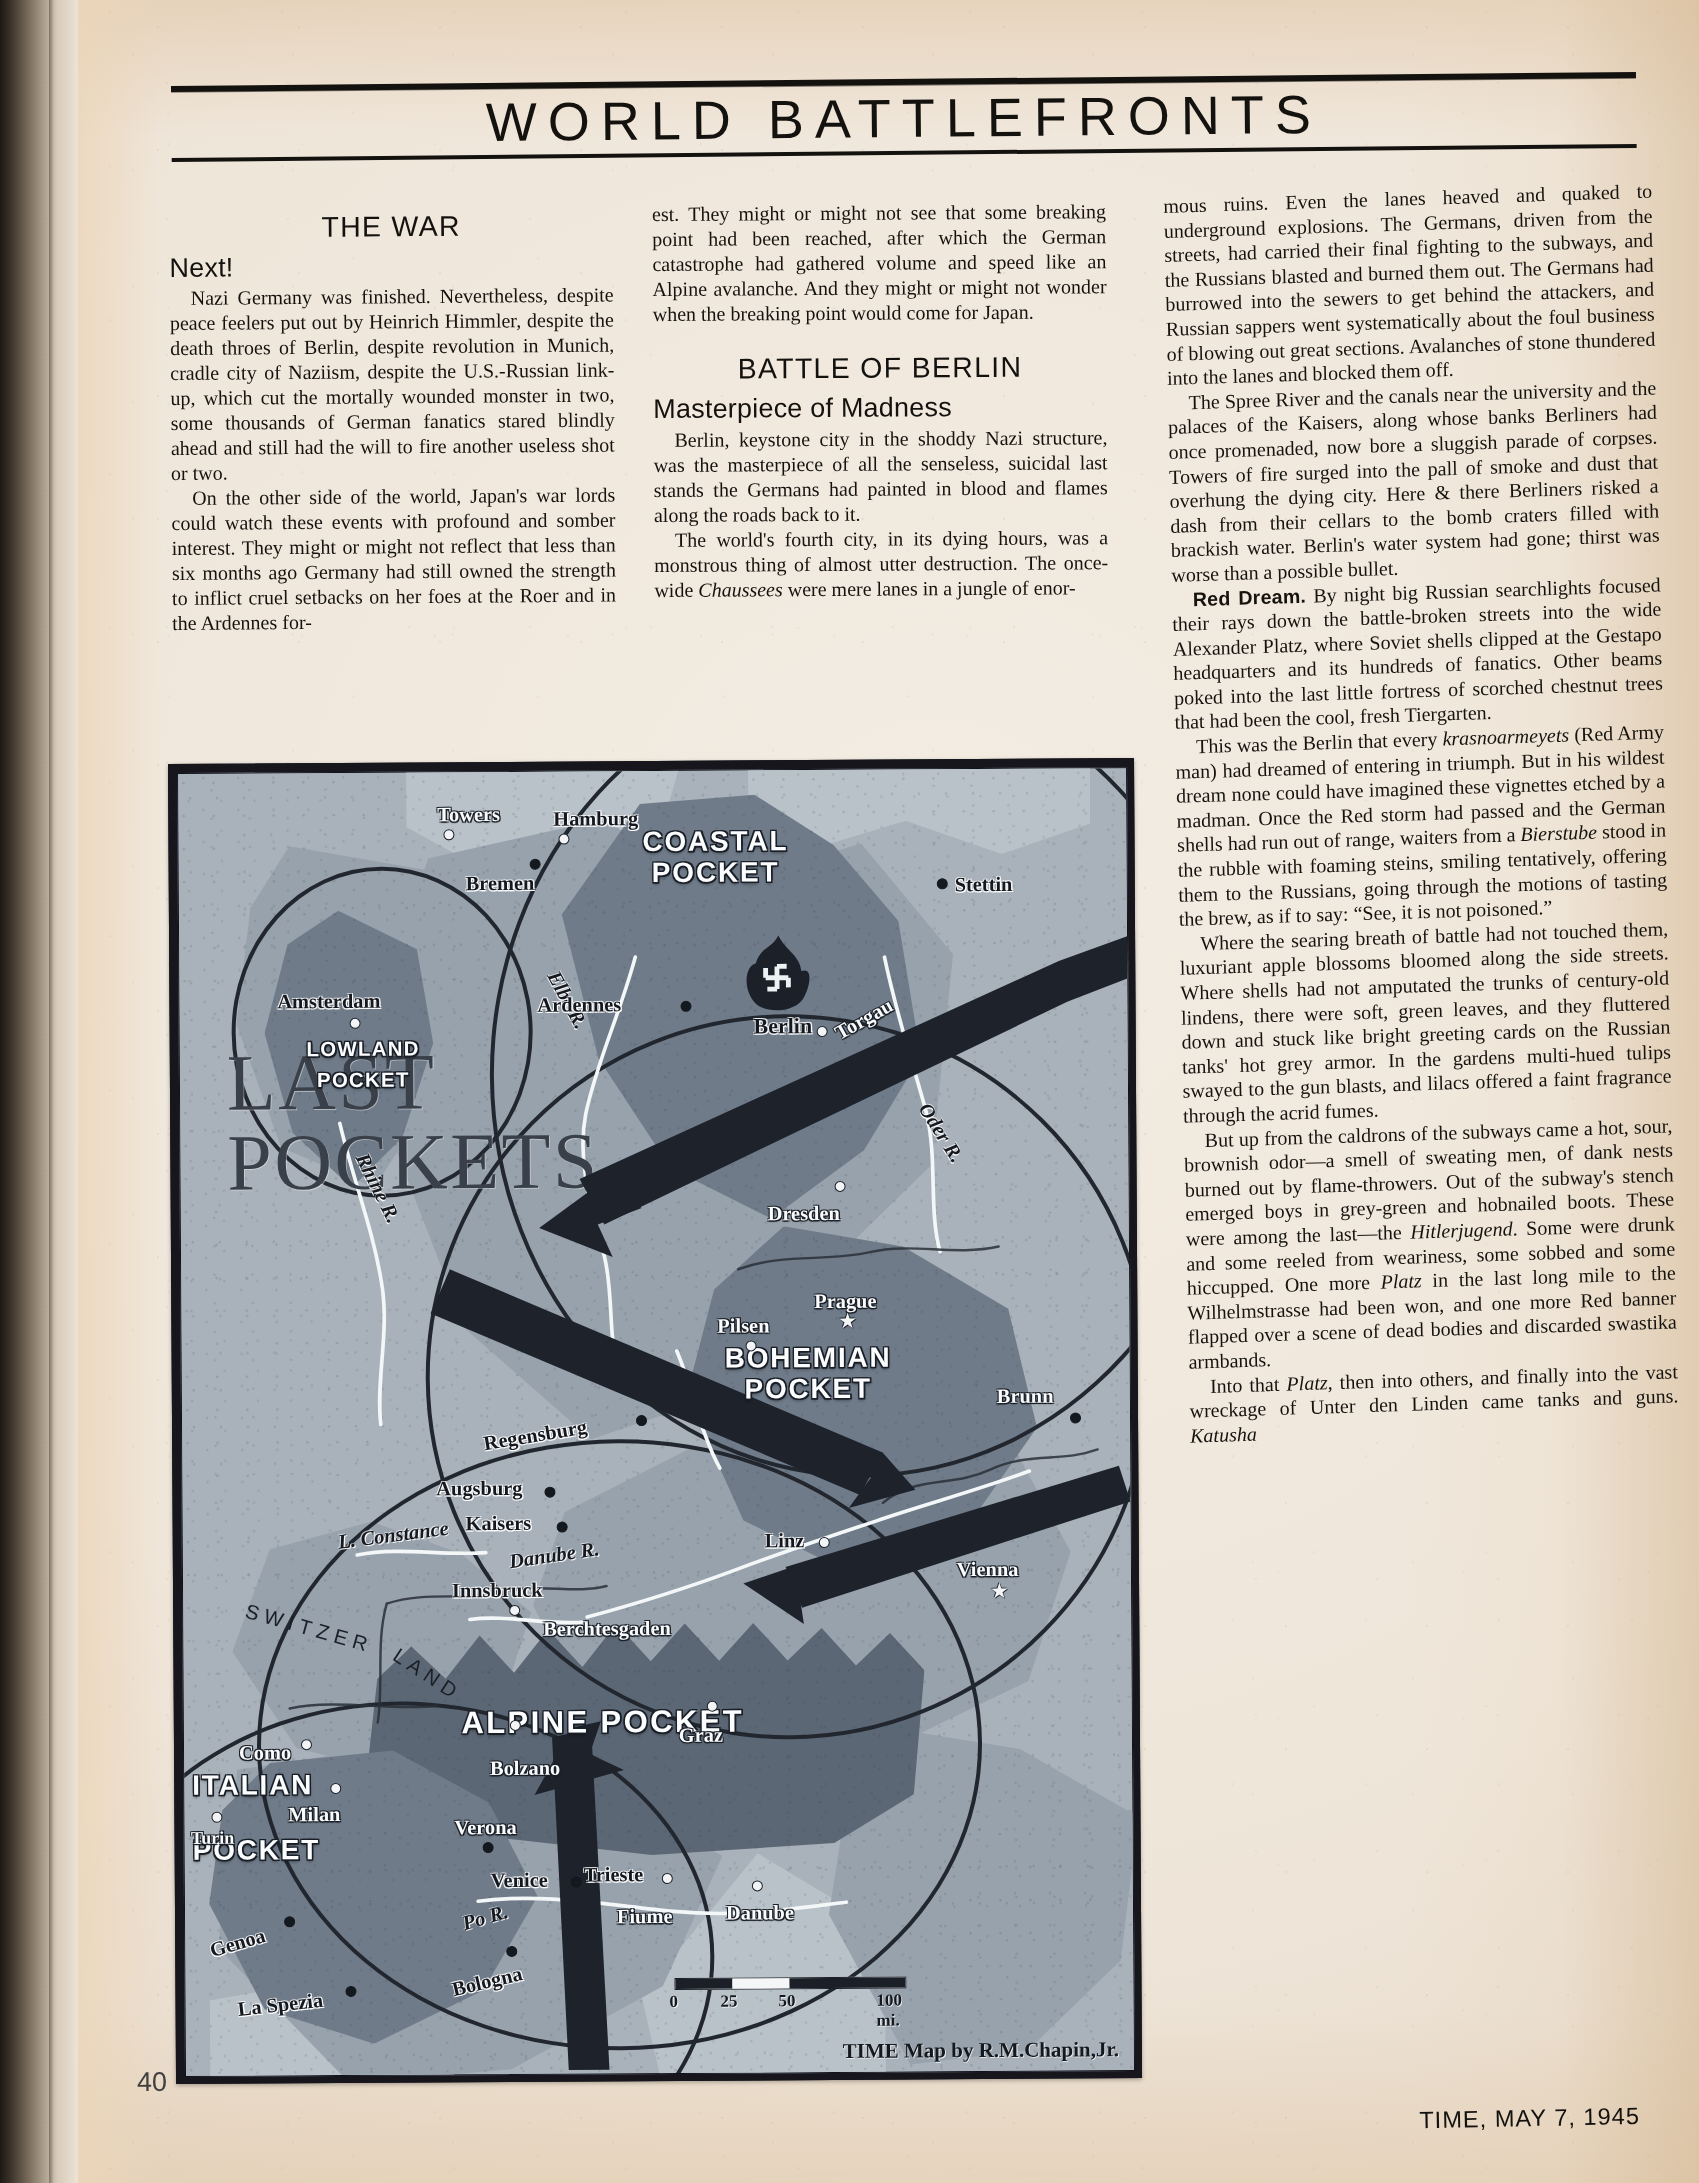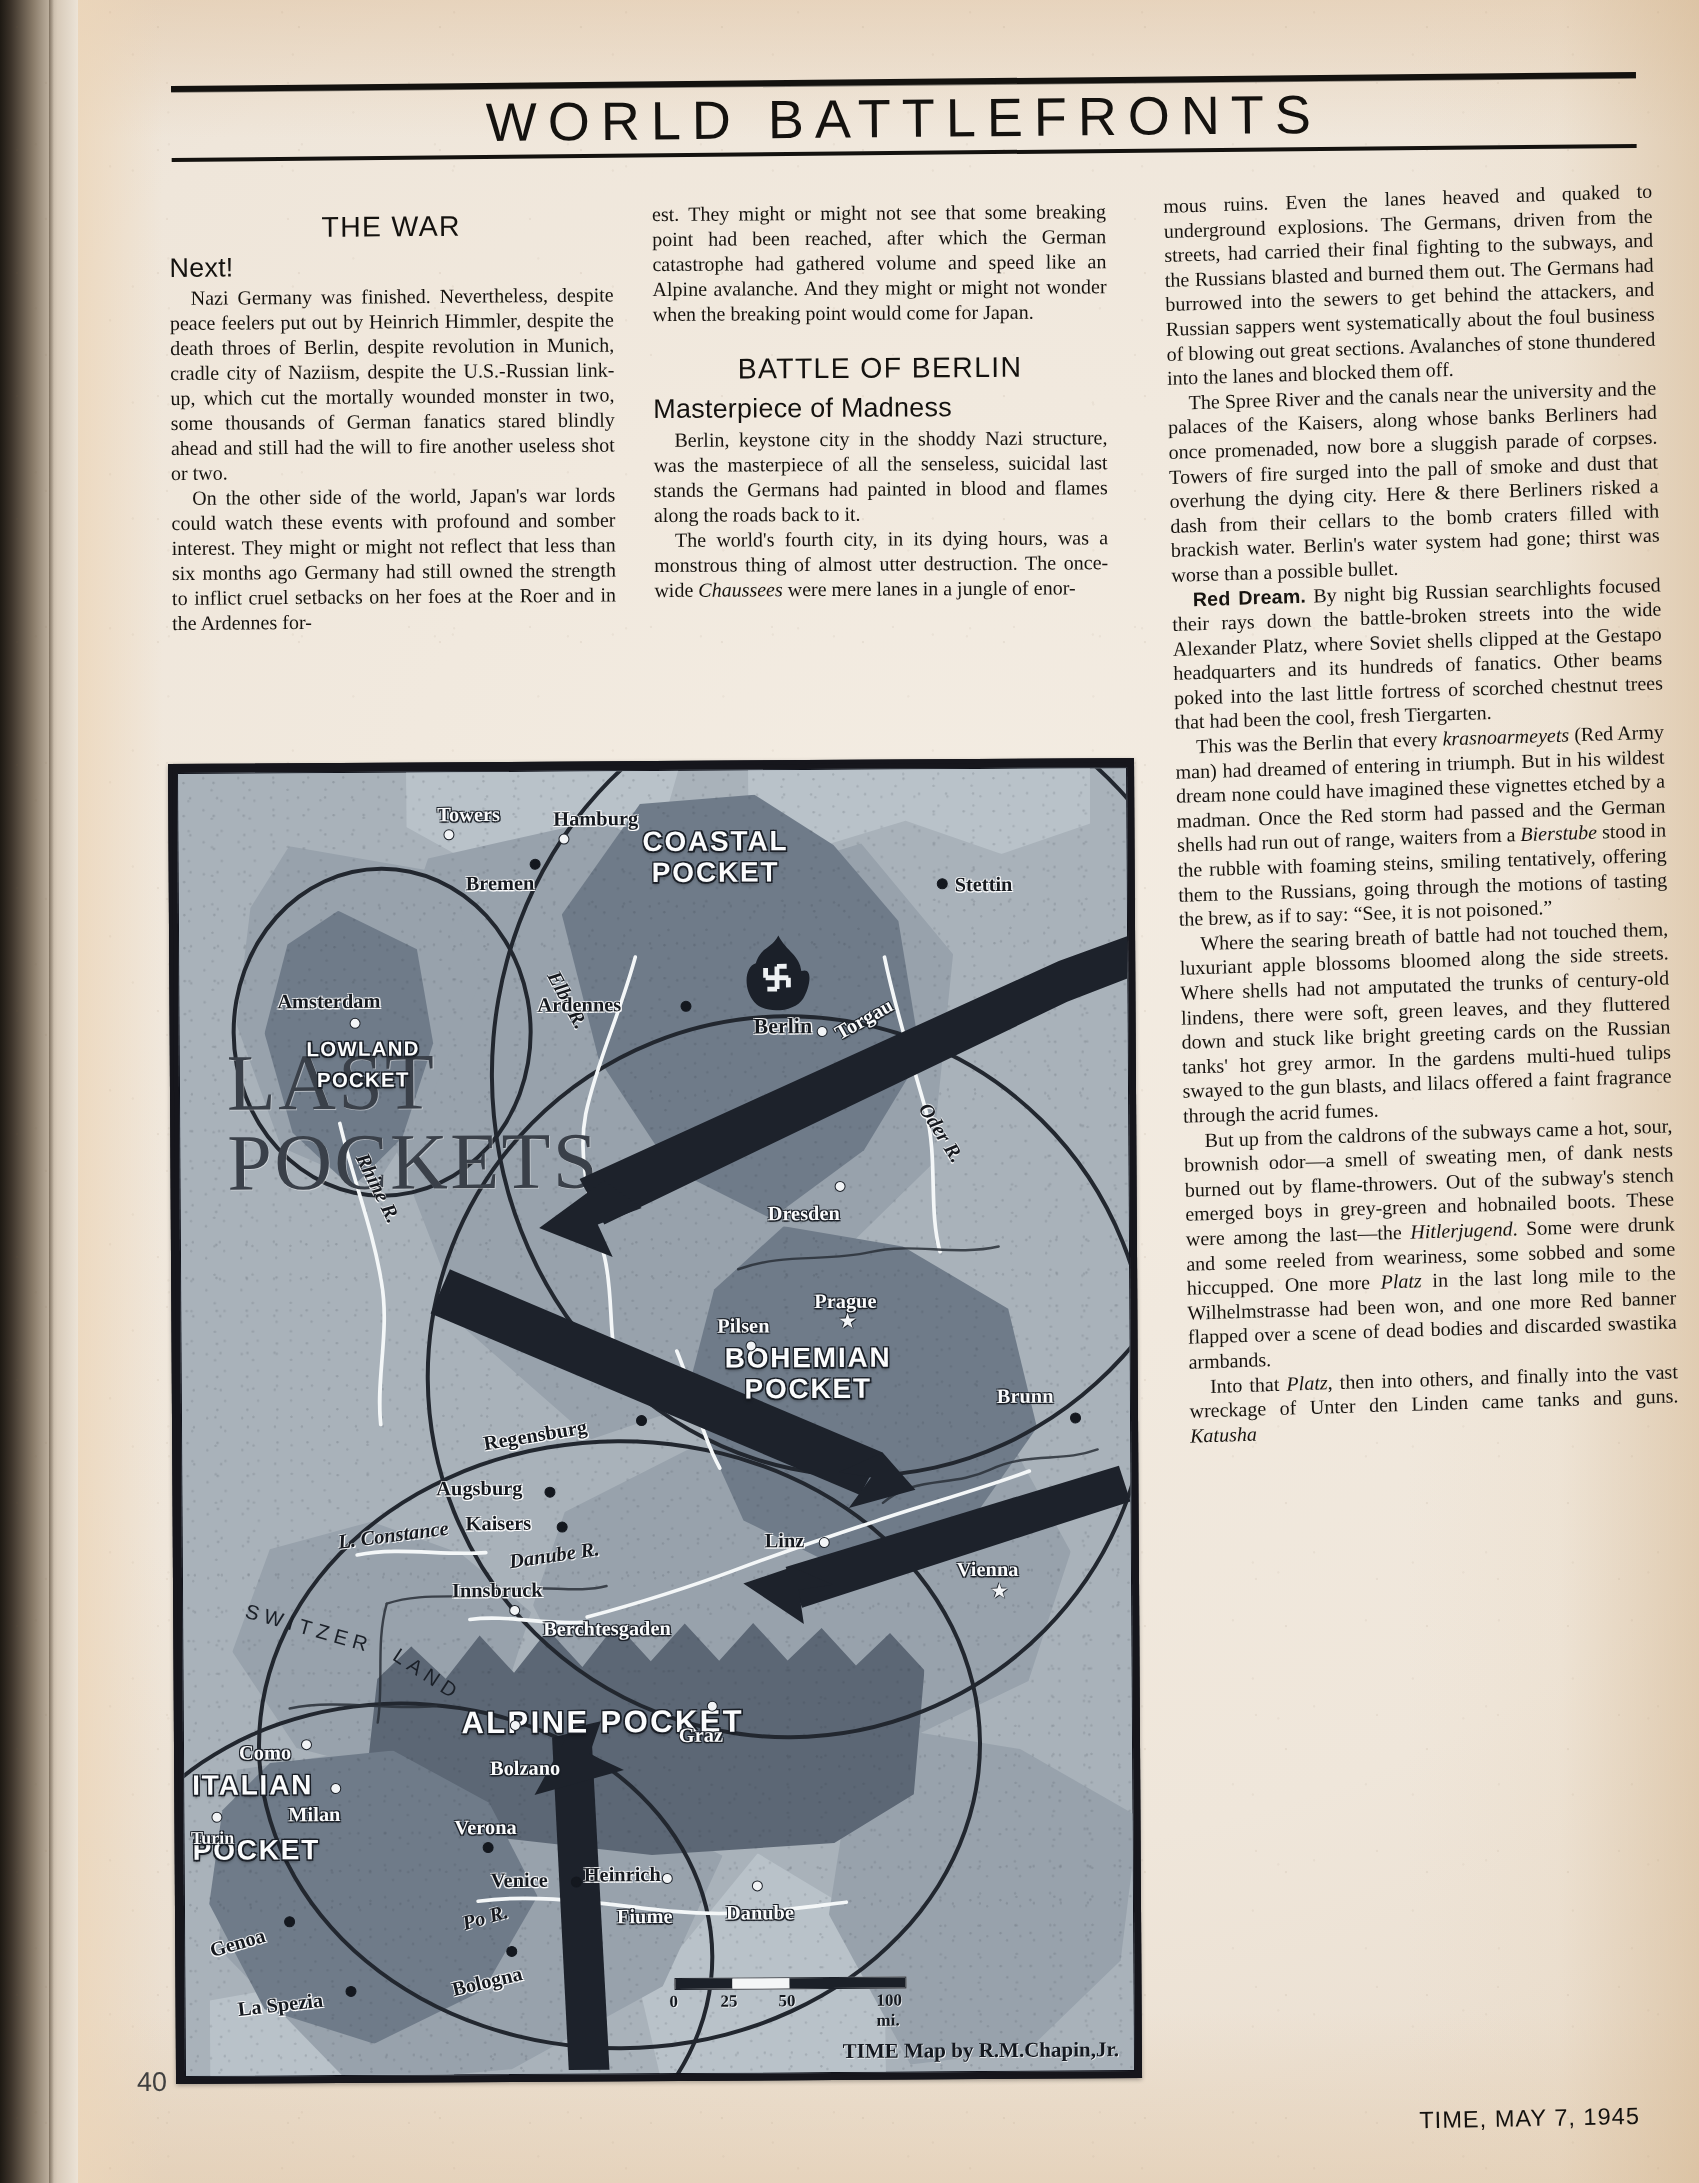--- a/index.html
+++ b/index.html
@@ -473,21 +473,21 @@
   </div>
   <div class="city" style="left:270px;top:1044px;">
     <span class="lbl onlight" style="left:0;top:0;">Verona</span>
     <span class="dot filled" style="left:28px;top:26px;"></span>
   </div>
   <div class="city" style="left:306px;top:1097px;">
     <span class="lbl" style="left:0;top:0;">Venice</span>
     <span class="dot filled" style="left:80px;top:8.1px;"></span>
   </div>
   <div class="city" style="left:399px;top:1092px;">
-    <span class="lbl" style="left:0;top:0;">Heinrich</span>
+    <span class="lbl" style="left:0;top:0;">Trieste</span>
     <span class="dot" style="left:78px;top:9.8px;"></span>
   </div>
   <div class="city" style="left:432px;top:1134px;">
     <span class="lbl onlight" style="left:0;top:0;">Fiume</span>
   </div>
   <div class="city" style="left:541px;top:1131px;">
     <span class="dot" style="left:26px;top:-21px;"></span>
     <span class="lbl onlight" style="left:0;top:0;">Danube</span>
   </div>
   <div class="city" style="left:24.4px;top:1158px;">

